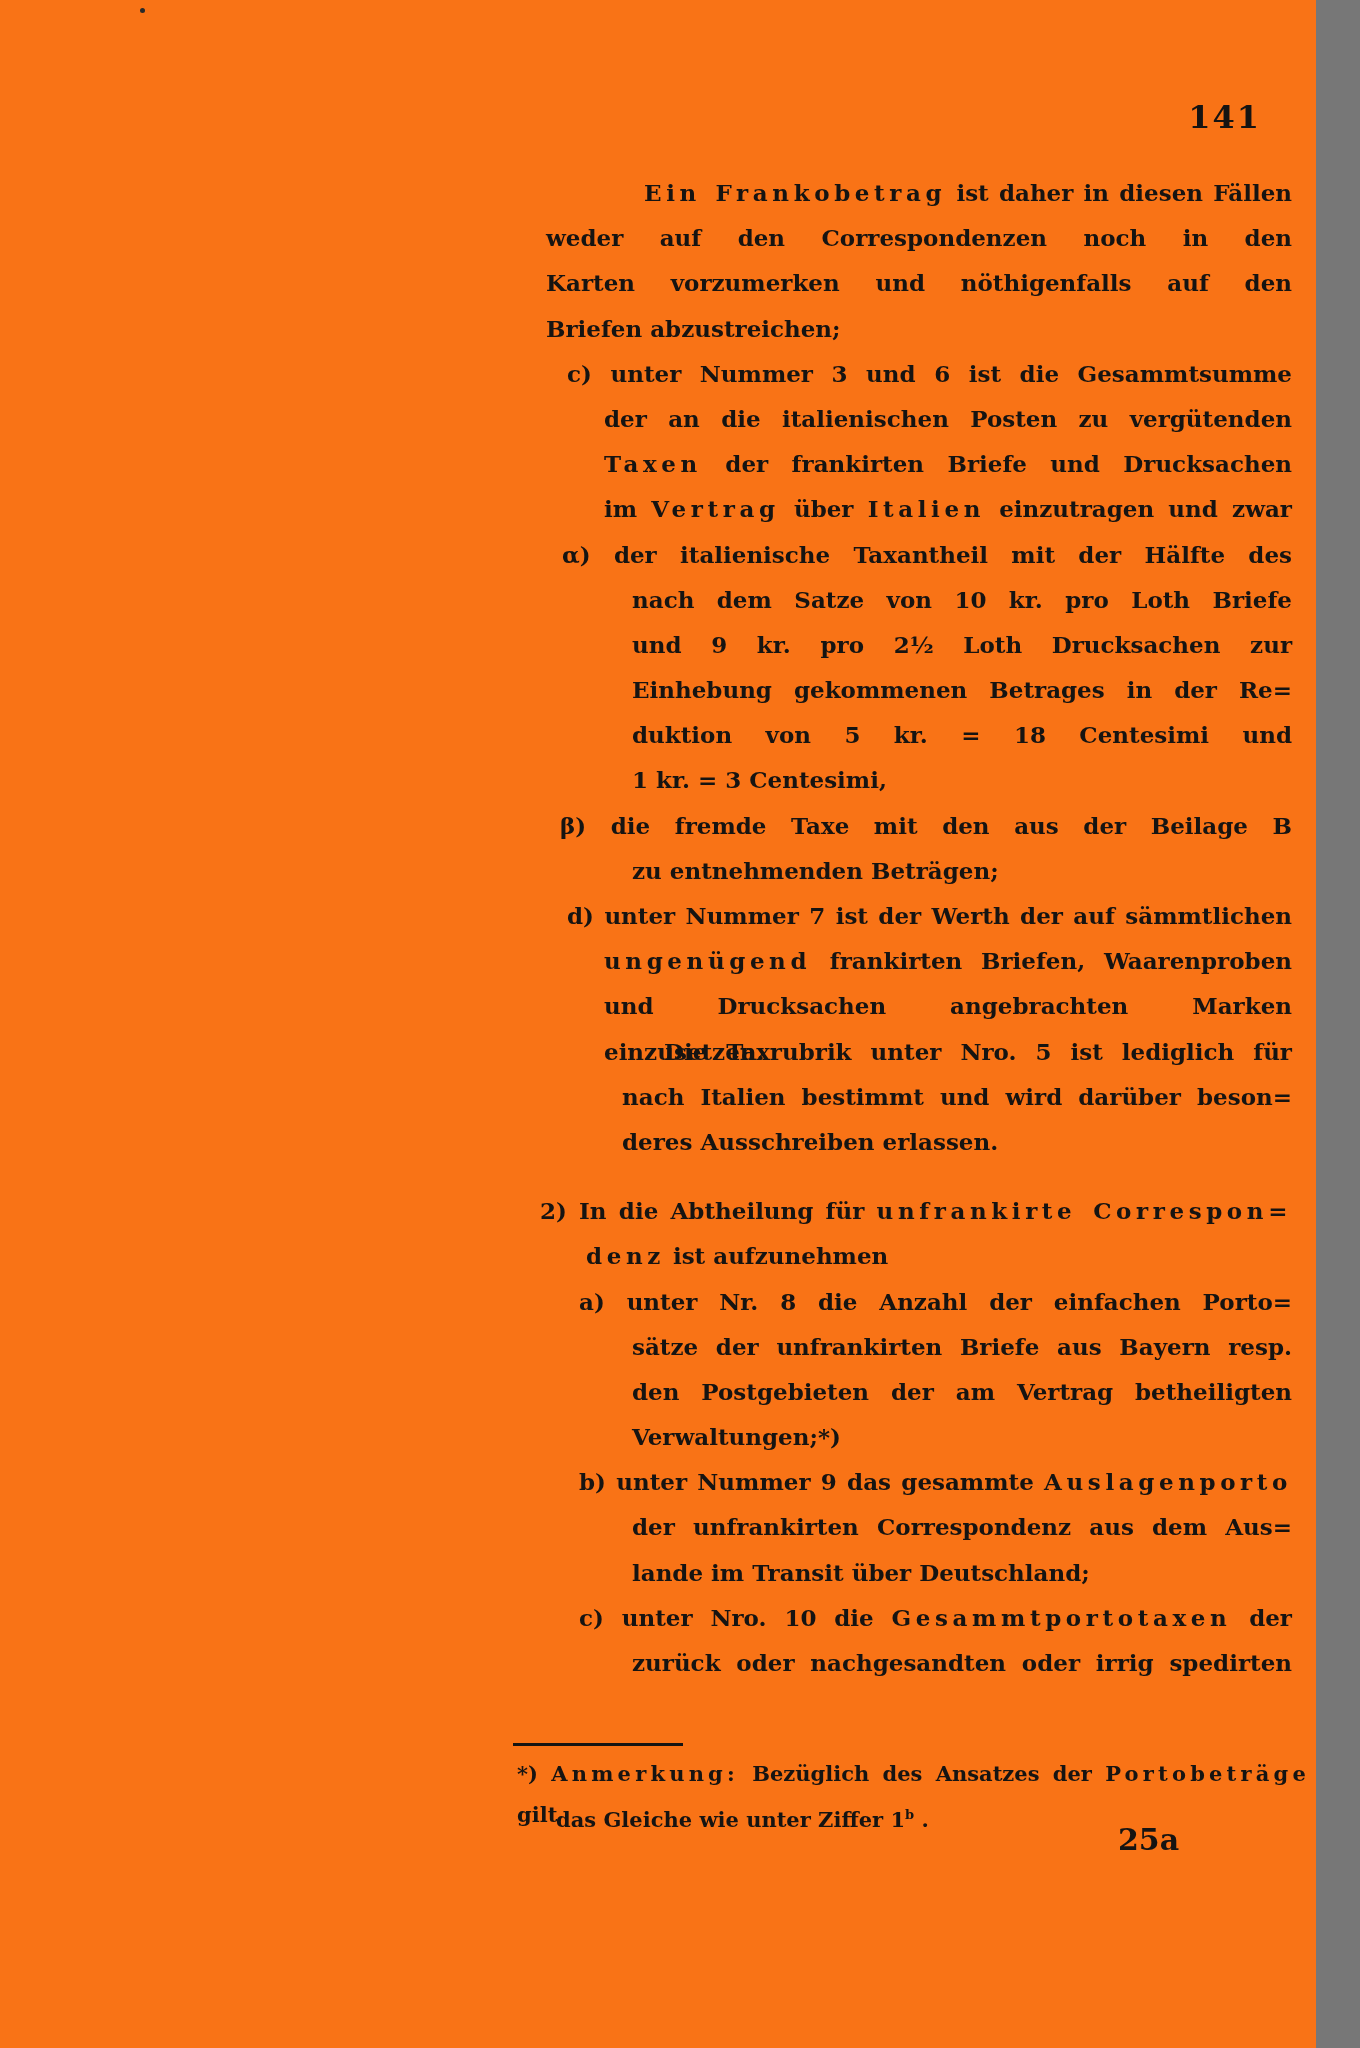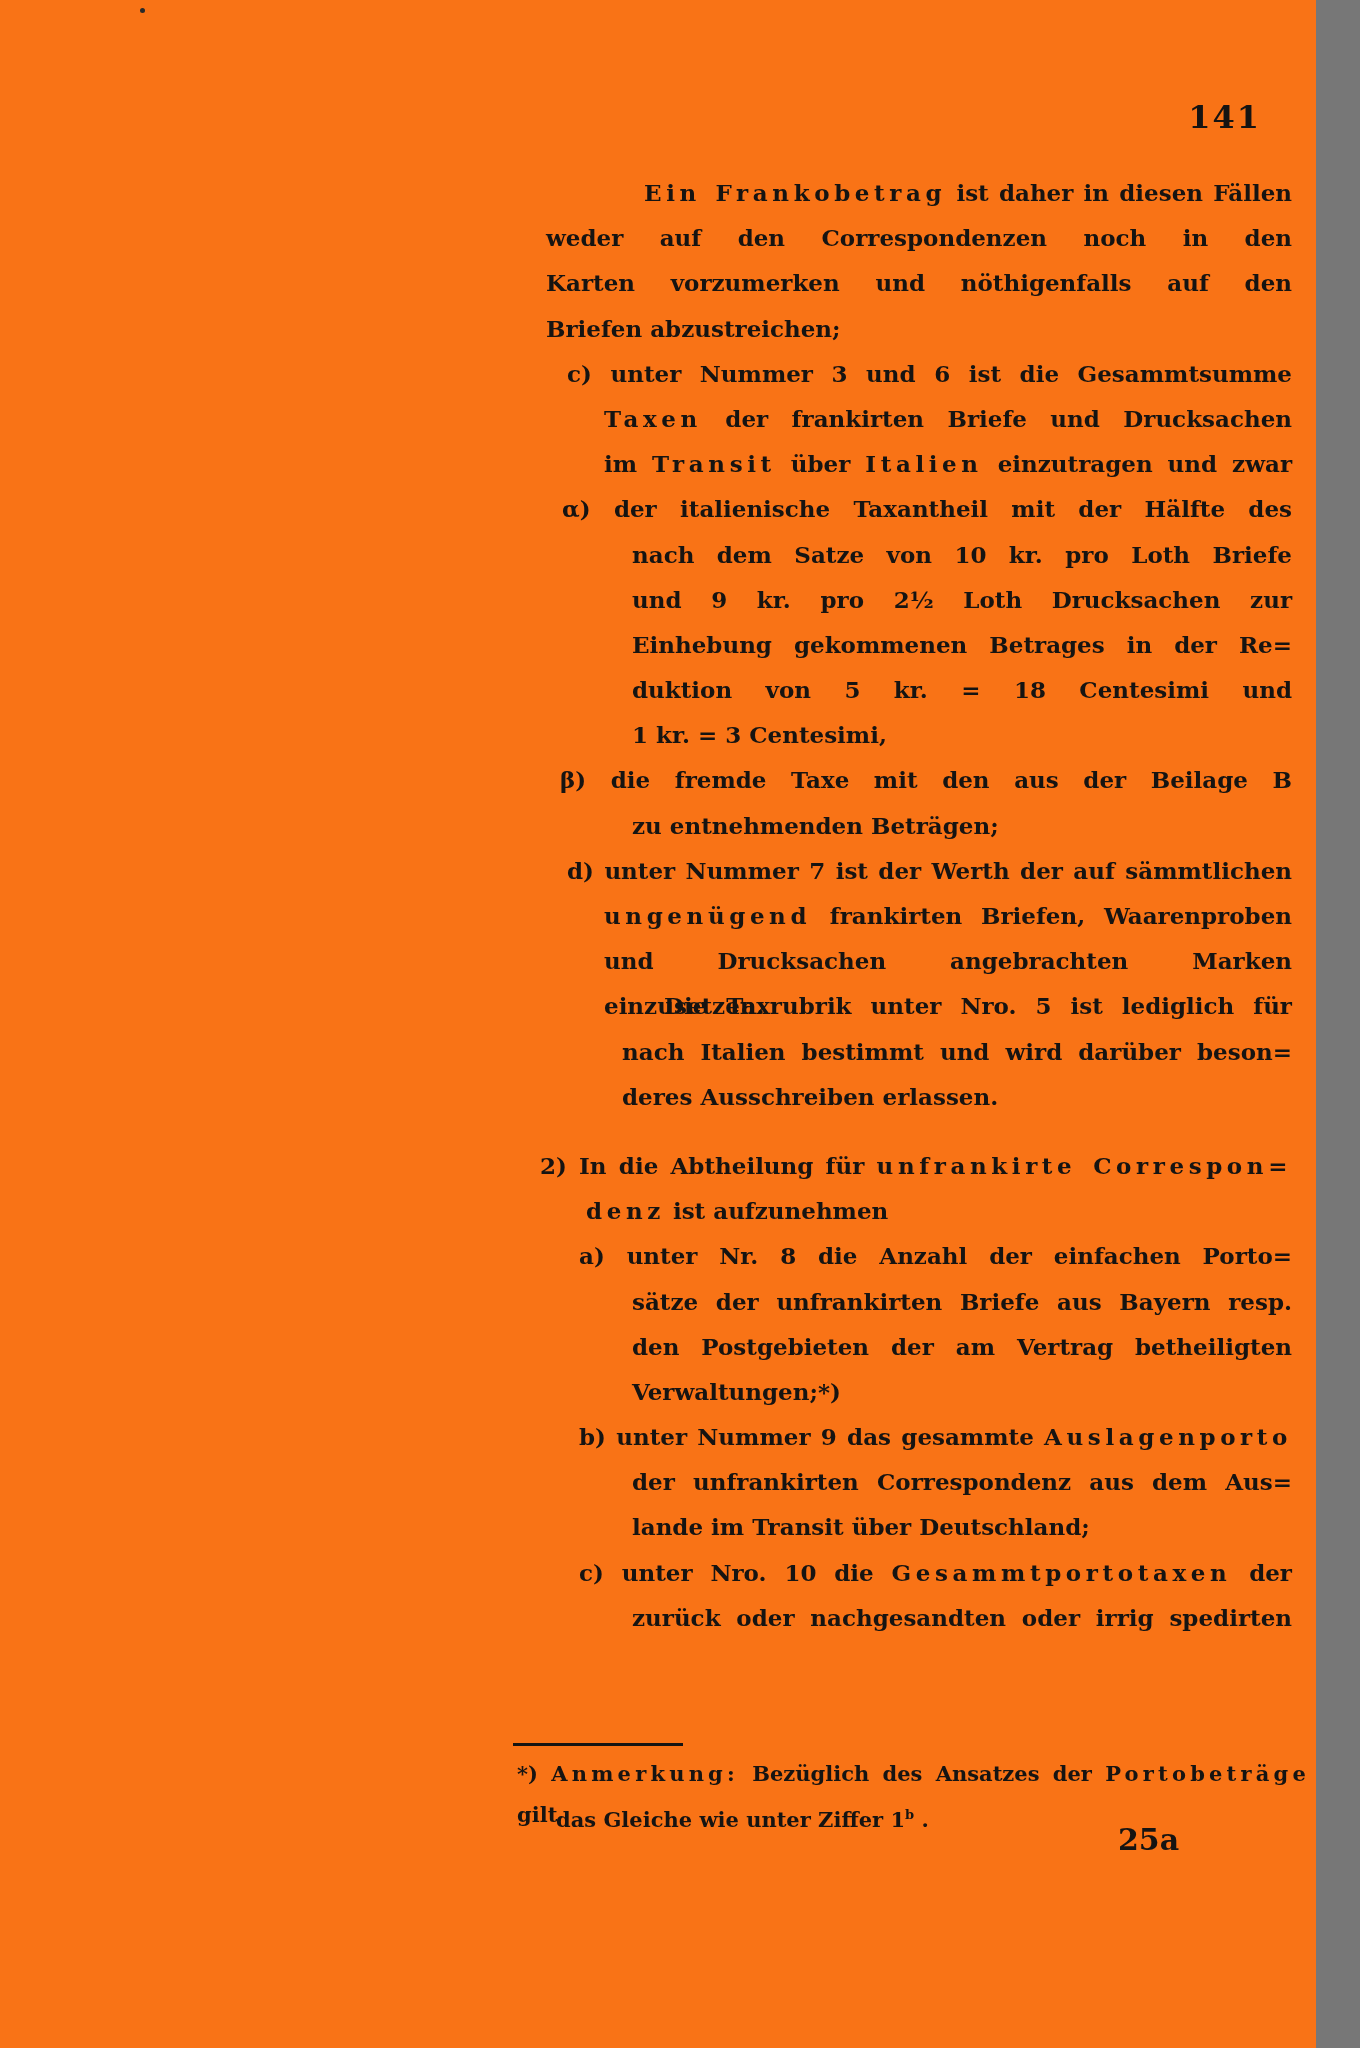--- a/index.html
+++ b/index.html
@@ -52,22 +52,23 @@
   <div class="scan-speck"></div>
 
   <div class="page-number">141</div>
 
   <div class="body-text" id="body-lines">
       <div class="line j" style="padding-left: 104px;"><span class="sp">Ein Frankobetrag</span><span> ist daher in diesen Fällen</span></div>
       <div class="line j" style="padding-left: 6px;"><span>weder auf den Correspondenzen noch in den</span></div>
       <div class="line j" style="padding-left: 6px;"><span>Karten vorzumerken und nöthigenfalls auf den</span></div>
       <div class="line" style="padding-left: 6px;"><span>Briefen abzustreichen;</span></div>
       <div class="line j" style="padding-left: 27px;"><span>c) unter Nummer 3 und 6 ist die Gesammtsumme</span></div>
+      <div class="line j" style="padding-left: 64px;"><span>der an die italienischen Posten zu vergütenden</span></div>
       <div class="line j" style="padding-left: 64px;"><span class="sp">Taxen</span><span> der frankirten Briefe und Drucksachen</span></div>
-      <div class="line j" style="padding-left: 64px;"><span>im </span><span class="sp">Transit</span><span> über </span><span class="sp">Italien</span><span> einzutragen und zwar</span></div>
+      <div class="line j" style="padding-left: 64px;"><span>im </span><span class="sp">Vertrag</span><span> über </span><span class="sp">Italien</span><span> einzutragen und zwar</span></div>
       <div class="line j" style="padding-left: 22px;"><span>α) der italienische Taxantheil mit der Hälfte des</span></div>
       <div class="line j" style="padding-left: 92px;"><span>nach dem Satze von 10 kr. pro Loth Briefe</span></div>
       <div class="line j" style="padding-left: 92px;"><span>und 9 kr. pro 2½ Loth Drucksachen zur</span></div>
       <div class="line j" style="padding-left: 92px;"><span>Einhebung gekommenen Betrages in der Re=</span></div>
       <div class="line j" style="padding-left: 92px;"><span>duktion von 5 kr. = 18 Centesimi und</span></div>
       <div class="line" style="padding-left: 92px;"><span>1 kr. = 3 Centesimi,</span></div>
       <div class="line j" style="padding-left: 20px;"><span>β) die fremde Taxe mit den aus der Beilage B</span></div>
       <div class="line" style="padding-left: 92px;"><span>zu entnehmenden Beträgen;</span></div>
       <div class="line j" style="padding-left: 27px;"><span>d) unter Nummer 7 ist der Werth der auf sämmtlichen</span></div>
       <div class="line j" style="padding-left: 64px;"><span class="sp">ungenügend</span><span> frankirten Briefen, Waarenproben</span></div>

